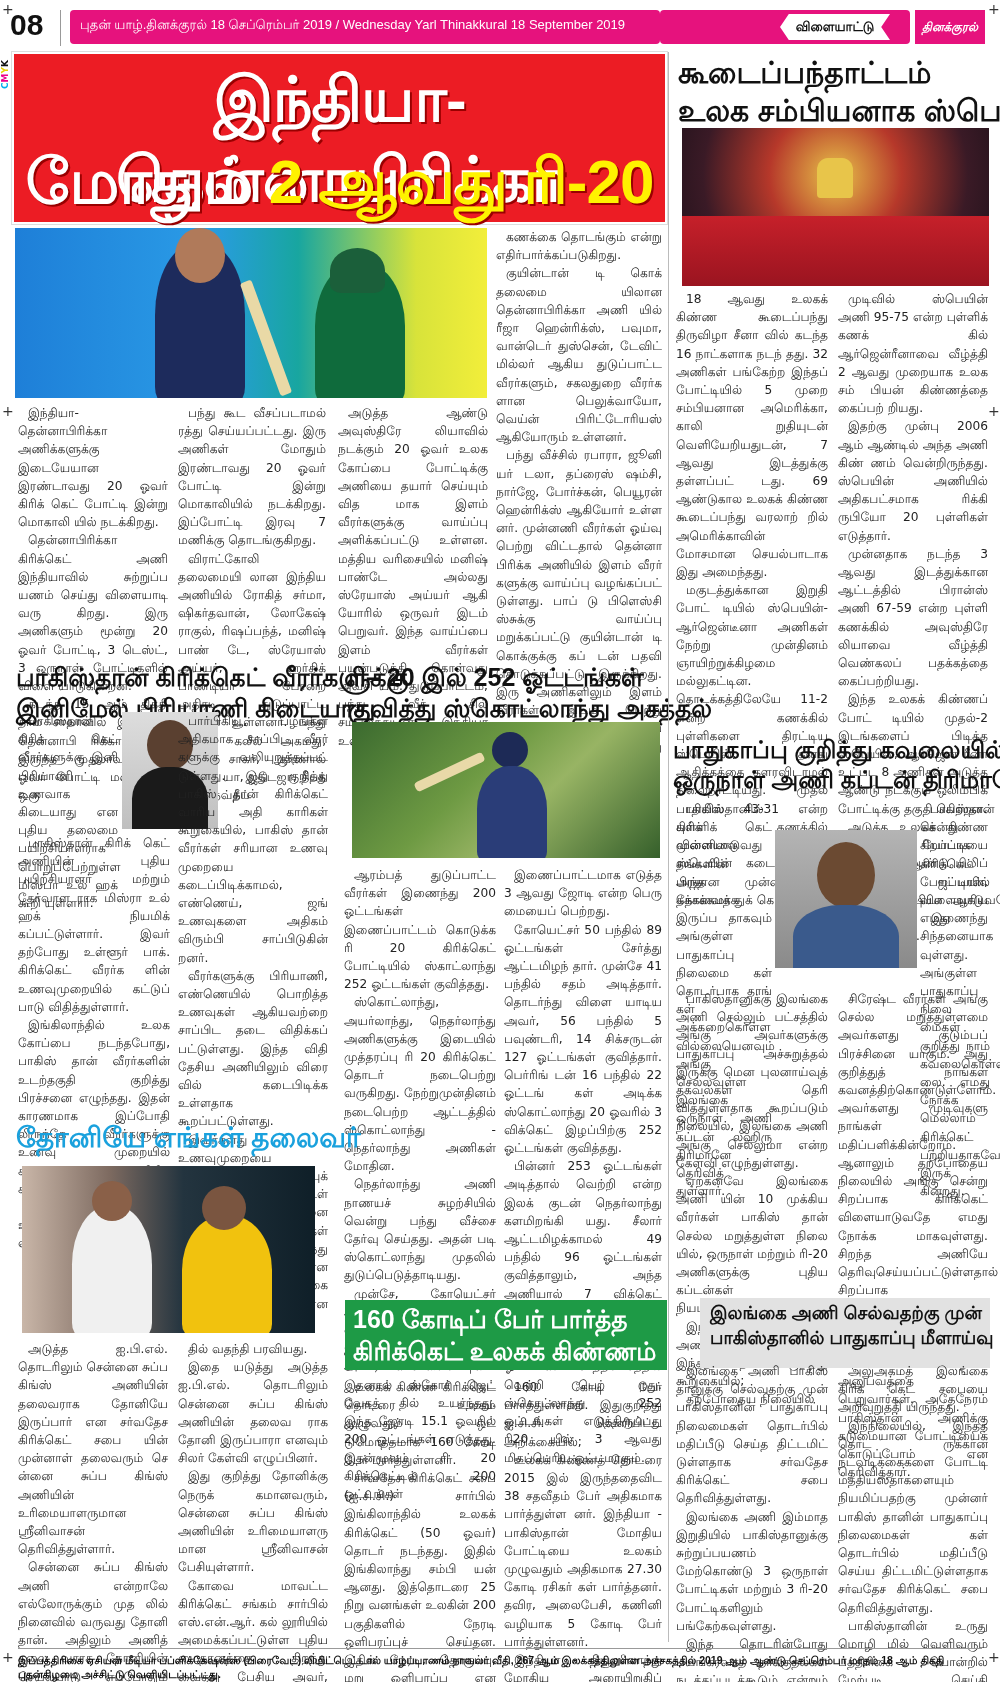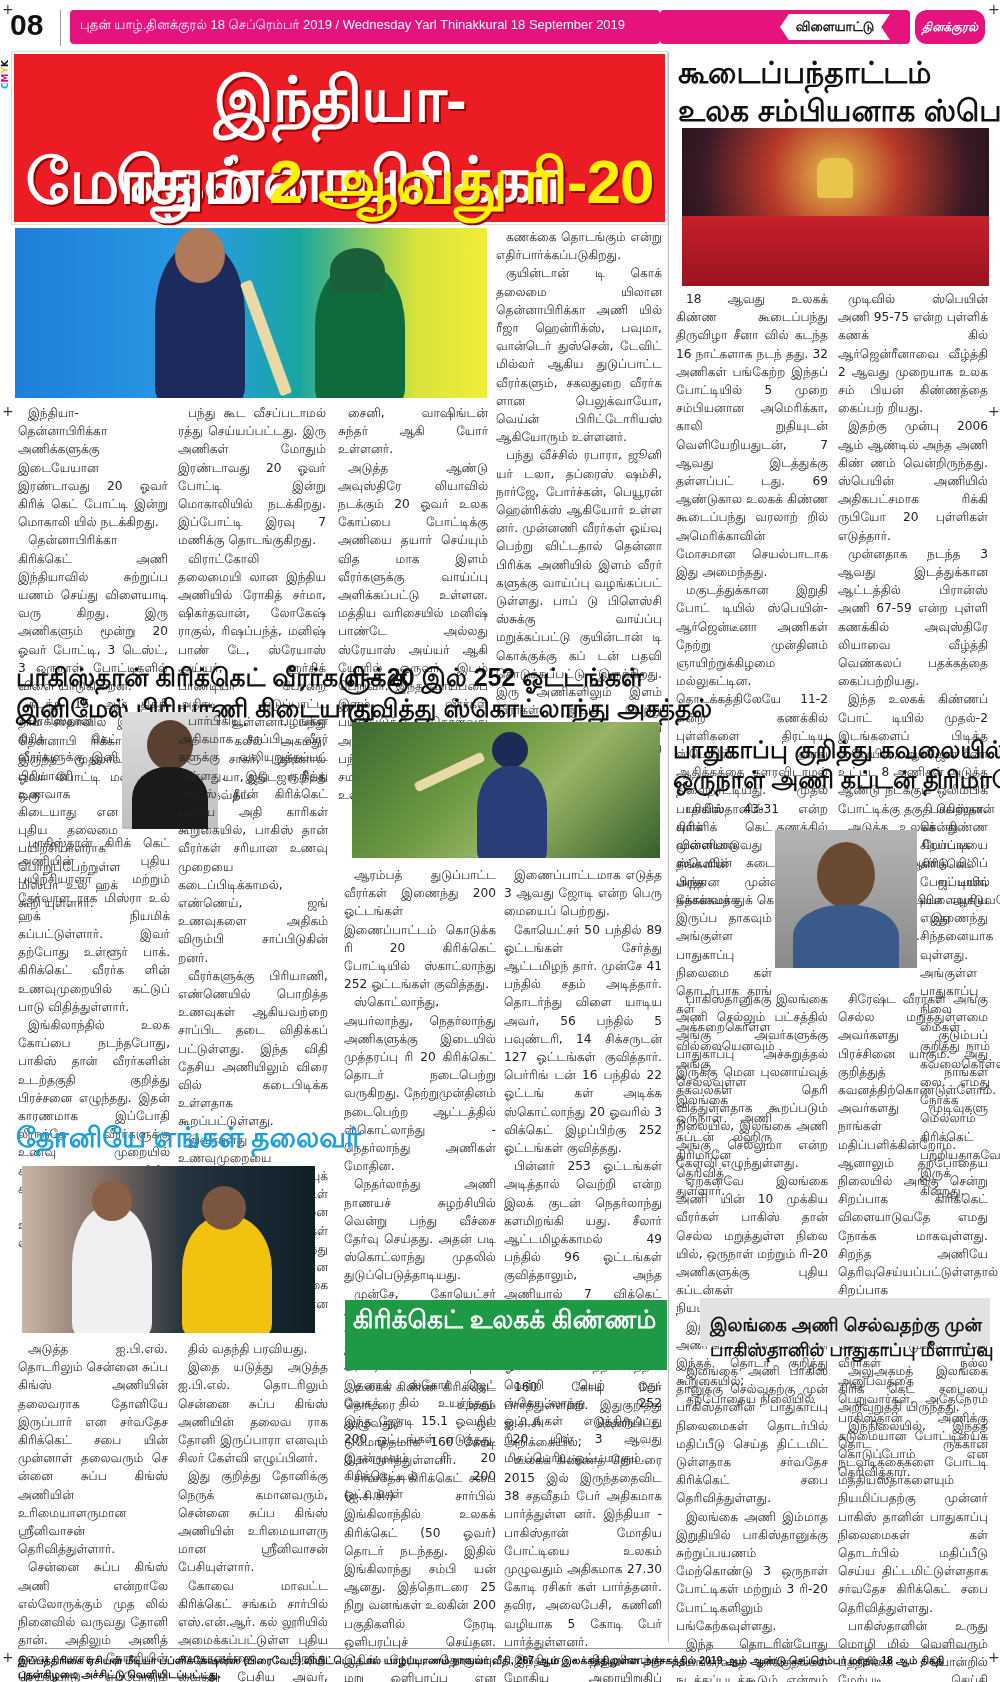--- a/index.html
+++ b/index.html
@@ -5,21 +5,21 @@
   * { box-sizing: border-box; margin: 0; padding: 0; }
   body { width: 1000px; height: 1682px; background: #fff; font-family: "DejaVu Sans", sans-serif; color: #222; position: relative; overflow: hidden; }
   .abs { position: absolute; }
   .reg { position:absolute; font-size:14px; color:#333; font-family:"DejaVu Sans",sans-serif; line-height:1; }
   
   .pageno { left: 10px; top: 8px; font-size: 30px; font-weight: bold; font-family: "Liberation Sans", sans-serif; color:#111; }
   .pagesep { left: 60px; top: 10px; width: 1px; height: 36px; background: #999; }
   .hbar { left: 70px; top: 10px; width: 590px; height: 34px; background: #e6127d; border-radius: 4px; color:#fff; font-size: 13px; padding: 7px 10px; font-family:"Liberation Sans",sans-serif; white-space:nowrap; }
   .hsec { left: 660px; top: 10px; width: 250px; height: 34px; background:#e6127d; border-radius:4px; }
   .hsec .lbl { position:absolute; left:120px; top:4px; height:26px; width:110px; background:#fff; color:#111; font-size:13px; font-weight:bold; text-align:center; line-height:26px; clip-path: polygon(8% 0,100% 0,92% 50%,100% 100%,8% 100%,0 50%); }
-  .logo { left: 915px; top: 10px; width: 70px; height: 34px; background:#e6127d; border-radius:12px; color:#fff; font-weight:bold; font-style:italic; font-size:12px; text-align:center; line-height:34px; }
+  .logo { left: 915px; top: 10px; width: 70px; height: 34px; background:#e6127d; border-radius:0; color:#fff; font-weight:bold; font-style:italic; font-size:12px; text-align:center; line-height:34px; }
   .cmyk { left: 0px; top: 60px; width: 14px; font-size: 9px; font-weight: bold; writing-mode: vertical-rl; transform: rotate(180deg); }
   
   .banner { left: 12px; top: 52px; width: 655px; height: 172px; background: #ec1c24; border: 2px solid #fff; outline:1px solid #ddd; }
   .banner .l1 { position:absolute; left:0; right:0; top:10px; text-align:center; color:#fff; font-size:62px; font-weight:bold; font-family:"Liberation Sans",sans-serif; letter-spacing:-1px; text-shadow: 2px 2px 0 #900; }
   .banner .l2 { position:absolute; left:0; right:0; top:92px; text-align:center; font-size:62px; font-weight:bold; font-family:"Liberation Sans",sans-serif; letter-spacing:-1px; }
   .banner .w { color:#fff; text-shadow:2px 2px 0 #900; }
   .banner .y { color:#fff200; text-shadow:2px 2px 0 #900; }
   
   .photo { overflow:hidden; }
   .ph-kohli { left: 15px; top: 228px; width: 472px; height: 170px; background: linear-gradient(90deg,#1e7fd8 0%,#2a9be6 40%,#18a6a0 60%,#d8e33a 85%,#f2ee3a 100%); }
@@ -30,21 +30,21 @@
   .ph-dhoni { left: 22px; top: 1166px; width: 293px; height: 167px; background: linear-gradient(90deg,#c9b6a8 0%,#7d6a60 30%,#23343f 55%,#0f1f28 100%); }
   .figure { position:absolute; border-radius:45% 45% 10% 10%; }
   
   .hl { font-family:"Liberation Sans",sans-serif; font-weight:bold; color:#111; position:absolute; white-space:nowrap; }
   .hl-basket { left: 678px; top: 54px; font-size: 30px; line-height: 38px; }
   .hl-pak { left: 16px; top: 662px; font-size: 25px; line-height: 31px; }
   .hl-scot { left: 348px; top: 662px; font-size: 25px; line-height: 31px; }
   .hl-tiri { left: 673px; top: 735px; font-size: 24px; line-height: 30px; }
   .hl-dhoni { left: 16px; top: 1122px; font-size: 28px; color:#1aa1dd; }
   .hl-160 { left: 345px; top: 1300px; width: 322px; height: 70px; background:#1e9a46; color:#fff; font-size: 25px; line-height: 32px; padding: 3px 8px; }
-  .hl-sl { left: 700px; top: 1298px; width: 290px; height: 48px; background:#e2e2e2; font-size: 18px; line-height: 25px; padding: 15px 10px; }
+  .hl-sl { left: 700px; top: 1298px; width: 290px; height: 70px; background:#e2e2e2; font-size: 18px; line-height: 25px; padding: 3px 10px; }
   
   .col { position:absolute; font-size: 12.2px; line-height: 18.2px; color:#222; text-align: justify; font-family:"DejaVu Sans",sans-serif; }
   .col p { text-indent: 10px; }
   .rule { position:absolute; background:#999; height:1px; }
   .vrule { position:absolute; background:#bbb; width:1px; }
   .footer { left: 18px; top: 1654px; width: 964px; font-size: 10.5px; font-weight:bold; text-align:left; color:#111; font-family:"Liberation Sans",sans-serif; }
 </style>
 </head>
 <body>
 
@@ -83,21 +83,20 @@
 <div class="col" style="left:18px;top:404px;width:150px;">
   <p>இந்தியா-தென்னாபிரிக்கா அணிக்களுக்கு இடையேயான இரண்டாவது 20 ஓவர் கிரிக் கெட் போட்டி இன்று மொகாலி யில் நடக்கிறது.</p>
   <p>தென்னாபிரிக்கா கிரிக்கெட் அணி இந்தியாவில் சுற்றுப்ப யணம் செய்து விளையாடி வரு கிறது. இரு அணிகளும் மூன்று 20 ஓவர் போட்டி, 3 டெஸ்ட், 3 ஒருநாள் போட்டிகளில் விளை யாடுகின்றன.</p>
   <p>கடந்த 15 ஆம் திகதி தர்ம சாலாவில் இந்தியா- தென்னாபி ரிக்கா மோத இருந்த முதலாவது 20 ஓவர் போட்டி மழையால் ஒரு</p>
 </div>
 <div class="col" style="left:178px;top:404px;width:148px;">
   <p>பந்து கூட வீசப்படாமல் ரத்து செய்யப்பட்டது. இரு அணிகள் மோதும் இரண்டாவது 20 ஓவர் போட்டி இன்று மொகாலியில் நடக்கிறது. இப்போட்டி இரவு 7 மணிக்கு தொடங்குகிறது.</p>
   <p>விராட்கோலி தலைமையி லான இந்திய அணியில் ரோகித் சர்மா, ஷிகர்தவான், லோகேஷ் ராகுல், ரிஷப்பந்த், மனிஷ் பாண் டே, ஸ்ரேயாஸ் அய்யர், ஹர்திக் பாண்டியா போன்ற அதிரடி துடுப்பாட்ட வீரர்கள் உள்ளனர். பந்து வீச்சில் கலீல் அகமது, ராகுல் சாகர், குர்ணால் பாண்டி யா, ஜடேஜா, தீபக் சாகர், நவ்தீப்</p>
 </div>
 <div class="col" style="left:338px;top:404px;width:150px;">
-  <p>சைனி, வாஷிங்டன் சுந்தர் ஆகி யோர் உள்ளனர்.</p>
   <p>அடுத்த ஆண்டு அவுஸ்திரே லியாவில் நடக்கும் 20 ஓவர் உலக கோப்பை போட்டிக்கு அணியை தயார் செய்யும் வித மாக இளம் வீரர்களுக்கு வாய்ப்பு அளிக்கப்பட்டு உள்ளன. மத்திய வரிசையில் மனிஷ் பாண்டே அல்லது ஸ்ரேயாஸ் அய்யர் ஆகி யோரில் ஒருவர் இடம் பெறுவர். இந்த வாய்ப்பை இளம் வீரர்கள் பயன்படுத்தி கொள்வது அவசி யம். துடுப்பாட்டம், பந்து வீச் சில் சமபலத்துடன் இந்தியா உள்ளதால் வெற்றியுடன்</p>
 </div>
 <div class="col" style="left:496px;top:228px;width:166px;">
   <p>கணக்கை தொடங்கும் என்று எதிர்பார்க்கப்படுகிறது.</p>
   <p>குயின்டான் டி கொக் தலைமை யிலான தென்னாபிரிக்கா அணி யில் ரீஜா ஹென்ரிக்ஸ், பவுமா, வான்டெர் துஸ்சென், டேவிட் மில்லர் ஆகிய துடுப்பாட்ட வீரர்களும், சகலதுறை வீரர்க ளான பெலுக்வாயோ, வெய்ன் பிரிட்டோரியஸ் ஆகியோரும் உள்ளனர்.</p>
   <p>பந்து வீச்சில் ரபாரா, ஜூனி யர் டலா, தப்ரைஸ் ஷம்சி, நார்ஜே, போர்ச்கன், பெயூரன் ஹென்ரிக்ஸ் ஆகியோர் உள்ள னர். முன்னணி வீரர்கள் ஓய்வு பெற்று விட்டதால் தென்னா பிரிக்க அணியில் இளம் வீரர் களுக்கு வாய்ப்பு வழங்கப்பட் டுள்ளது. பாப் டு பிளெஸ்சி ஸ்சுக்கு வாய்ப்பு மறுக்கப்பட்டு குயின்டான் டி கொக்குக்கு கப் டன் பதவி கொடுக்கப்பட்டு இருக்கிறது. இரு அணிகளிலும் இளம் வீரர்கள் இடம் பெற்று உள்ளதால் போட்டி விறுவிறுப் பாக இருக்கும் என்று எதிர்பார்க் கப்படுகிறது.</p>
 </div>
 
 <div class="hl hl-basket">
   <div>கூடைப்பந்தாட்டம்</div>
@@ -199,20 +198,21 @@
 
 </div>
 <div class="col" style="left:178px;top:1340px;width:150px;">
   <p>தில் வதந்தி பரவியது.</p>
   <p>இதை யடுத்து அடுத்த ஐ.பி.எல். தொடரிலும் சென்னை சுப்ப கிங்ஸ் அணியின் தலைவ ராக தோனி இருப்பாரா எனவும் சிலர் கேள்வி எழுப்பினர்.</p>
   <p>இது குறித்து தோனிக்கு நெருக் கமானவரும், சென்னை சுப்ப கிங்ஸ் அணியின் உரிமையாளரு மான ஸ்ரீனிவாசன் பேசியுள்ளார்.</p>
   <p>கோவை மாவட்ட கிரிக்கெட் சங்கம் சார்பில் எஸ்.என்.ஆர். கல் லூரியில் அமைக்கப்பட்டுள்ள புதிய மைதானத்தை திறந்து வைத்து பேசிய அவர், அடுத்த ஐ.பி.எல். தொடரிலும் சென்னை சுப்ப கிங்ஸ் அணியின் தலைவ ராக தோனியே இருப்பார் எனக் கூறியுள்ளார்.</p>
 </div>
 
 <div class="hl hl-160">
+  <div>160 கோடிப் பேர் பார்த்த</div>
   <div>கிரிக்கெட் உலகக் கிண்ணம்</div>
 </div>
 <div class="col" style="left:344px;top:1378px;width:152px;">
   <p>உலகக் கிண்ண கிரிக்கெட் தொடரை உலகம் முழுவதும் ஒட் டுமொத்தமாக 160 கோடி பேர் பார்த்துள்ளனர்.</p>
   <p>சர்வதேச கிரிக்கெட் சபை (ஐ.சி.சி.) சார்பில் இங்கிலாந்தில் உலகக் கிரிக்கெட் (50 ஓவர்) தொடர் நடந்தது. இதில் இங்கிலாந்து சம்பி யன் ஆனது. இத்தொடரை 25 நிறு வனங்கள் உலகின் 200 பகுதிகளில் நேரடி ஒளிபரப்புச் செய்தன. இதில் நேரடி, தொகுப்பு, மறு ஒளிபரப்பு என மொத்தம் 20,000 மணி நேரம் ஒளிபரப்பு செய்யப்பட்டது. இதை உலகம் முழுவதும் தொலைக்காட்சி, இணையத்தளங்கள், அலைபேசிகள் உள்ளிட்ட பல்வேறு வழிகளில் எப் போதுமில்லாத அளவுக்கு மொத்தம்</p>
 </div>
 <div class="col" style="left:504px;top:1378px;width:158px;">
   <p>160 கோடி பேர் பார்த்துள்ளனர். இதுகுறித்து ஐ.சி.சி. வெளியிட்ட அறிக்கையில்;</p>
   <p>உலகக் கிண்ணத் தொடரை 2015 இல் இருந்ததைவிட 38 சதவீதம் பேர் அதிகமாக பார்த்துள்ள னர். இந்தியா - பாகிஸ்தான் மோதிய போட்டியை உலகம் முழுவதும் அதிகமாக 27.30 கோடி ரசிகர் கள் பார்த்தனர். தவிர, அலைபேசி, கணினி வழியாக 5 கோடி பேர் பார்த்துள்ளனர்.</p>
   <p>இந்தியா - நியூஸிலாந்து மோதிய அரையிறுதிப் போட்டியை மட்டும் ஹொட் ஸ்டார் நேரடி ஒளிபரப்பின் 2.53 கோடி பேர் பார்த்து, உலக சாதனையாக மாறியுள்ளதாகவும் அதில் கூறப்பட்டுள்ளது.</p>

